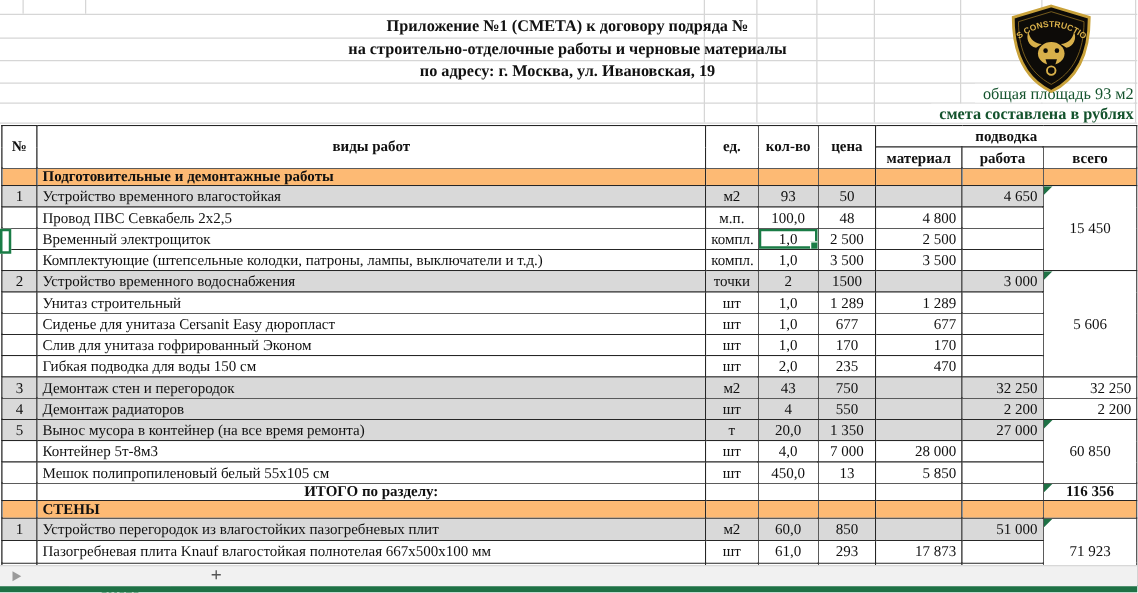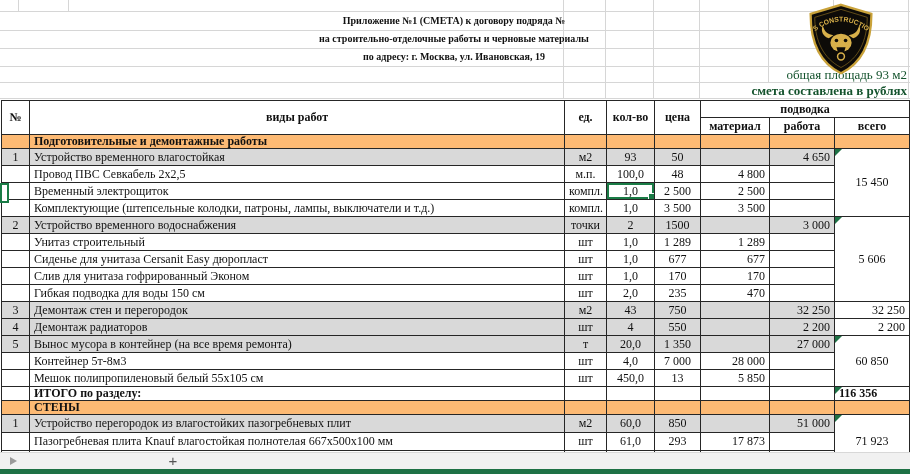--- a/index.html
+++ b/index.html
@@ -5,21 +5,21 @@
   html,body{margin:0;padding:0;}
   body{
     width:910px;height:474px;position:relative;overflow:hidden;
     background:#ffffff;font-family:"Liberation Serif",serif;
   }
   
   .hl{position:absolute;height:1px;background:#d6d6d6;}
   .vl{position:absolute;width:1px;background:#d6d6d6;}
 
   .title-line{position:absolute;left:0;width:908px;text-align:center;
-    font-weight:bold;font-size:10px;line-height:18px;color:#111;}
+    font-weight:bold;font-size:13px;line-height:18px;color:#111;}
   .info-line{position:absolute;right:3px;font-size:13px;line-height:15px;
     color:#14532d;background:#fff;padding-left:6px;}
 
   
   .logo{position:absolute;left:803px;top:3px;width:76px;height:72px;}
 
   
   table.est{position:absolute;top:100px;left:1px;width:908px;
     border-collapse:collapse;table-layout:fixed;}
   table.est td,table.est th{
@@ -35,21 +35,21 @@
   tr.grey td.g{background:#d9d9d9;}
   td.c-num,{text-align:center;}
   td.c-num{text-align:center;}
   td.c-unit,td.c-qty,td.c-price{text-align:center;}
   td.c-mat,td.c-lab{text-align:right;}
   td.c-tot{text-align:center;}
   td.tot-single{text-align:right;padding-right:8px;}
   td.ind-a{padding-left:14px;}
   td.ind-b{padding-left:64px;}
   td.ind-c{padding-left:5px;}
-  td.bold, tr.itogo td.lbl{font-weight:bold;text-align:left;}
+  td.bold, tr.itogo td.lbl{font-weight:bold;text-align:center;}
   td.tri::before{content:"";position:absolute;top:0;left:0;width:0;height:0;
     border-top:7px solid #1e7145;border-right:7px solid transparent;}
   td.sel{box-shadow:inset 0 0 0 2px #1a7c46;}
   td.sel::after{content:"";position:absolute;right:-1px;bottom:-1px;width:5px;height:5px;
     background:#1a7c46;border:1px solid #fff;}
   .sel-fragment{position:absolute;left:0;top:183px;width:5px;height:16px;
     border:2px solid #1a7c46;background:#fff;}
 
   
   .tabbar{position:absolute;left:0;top:452px;width:910px;height:17px;

